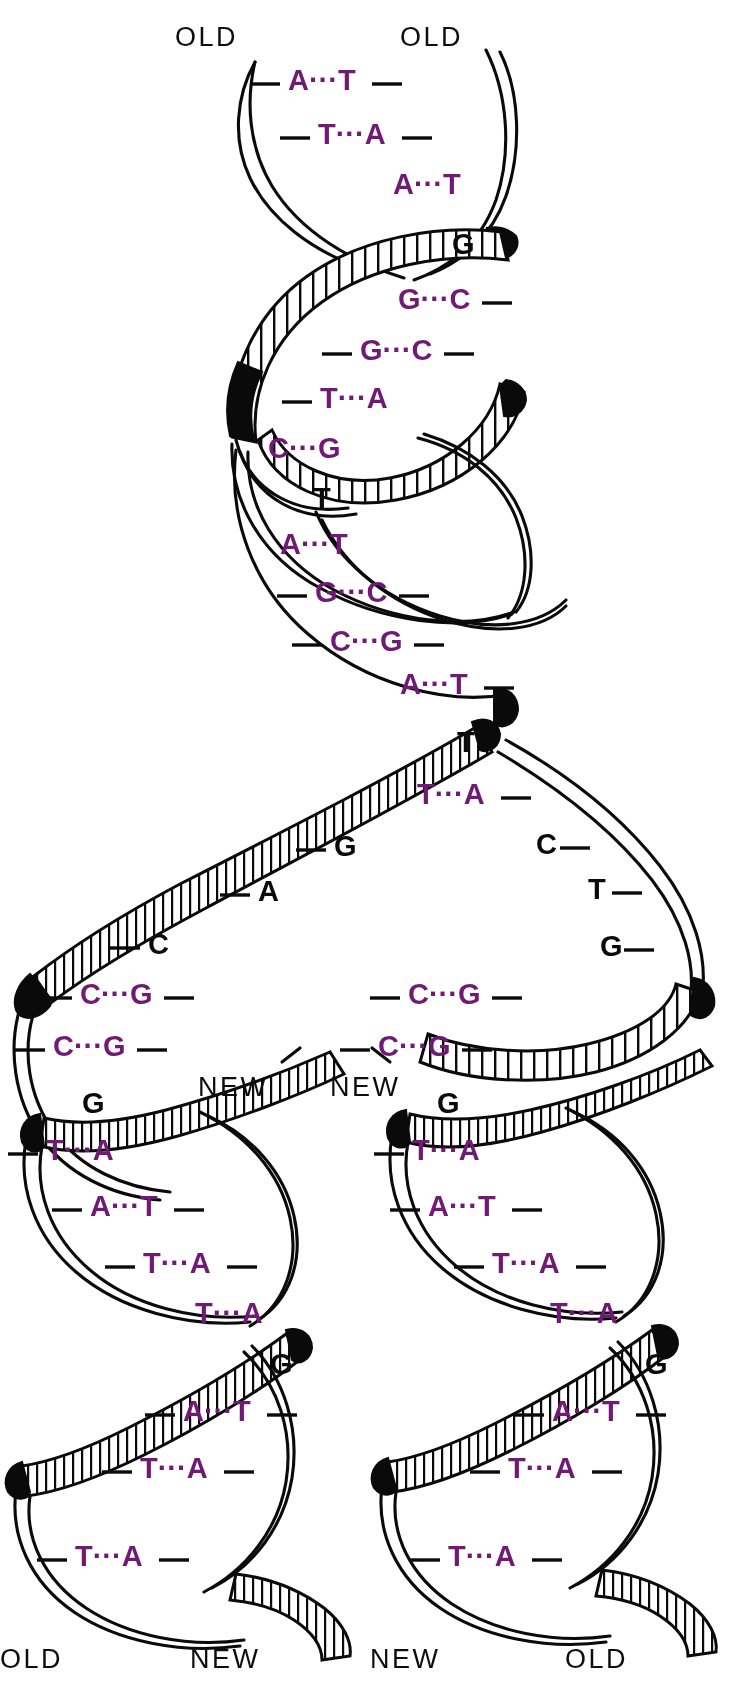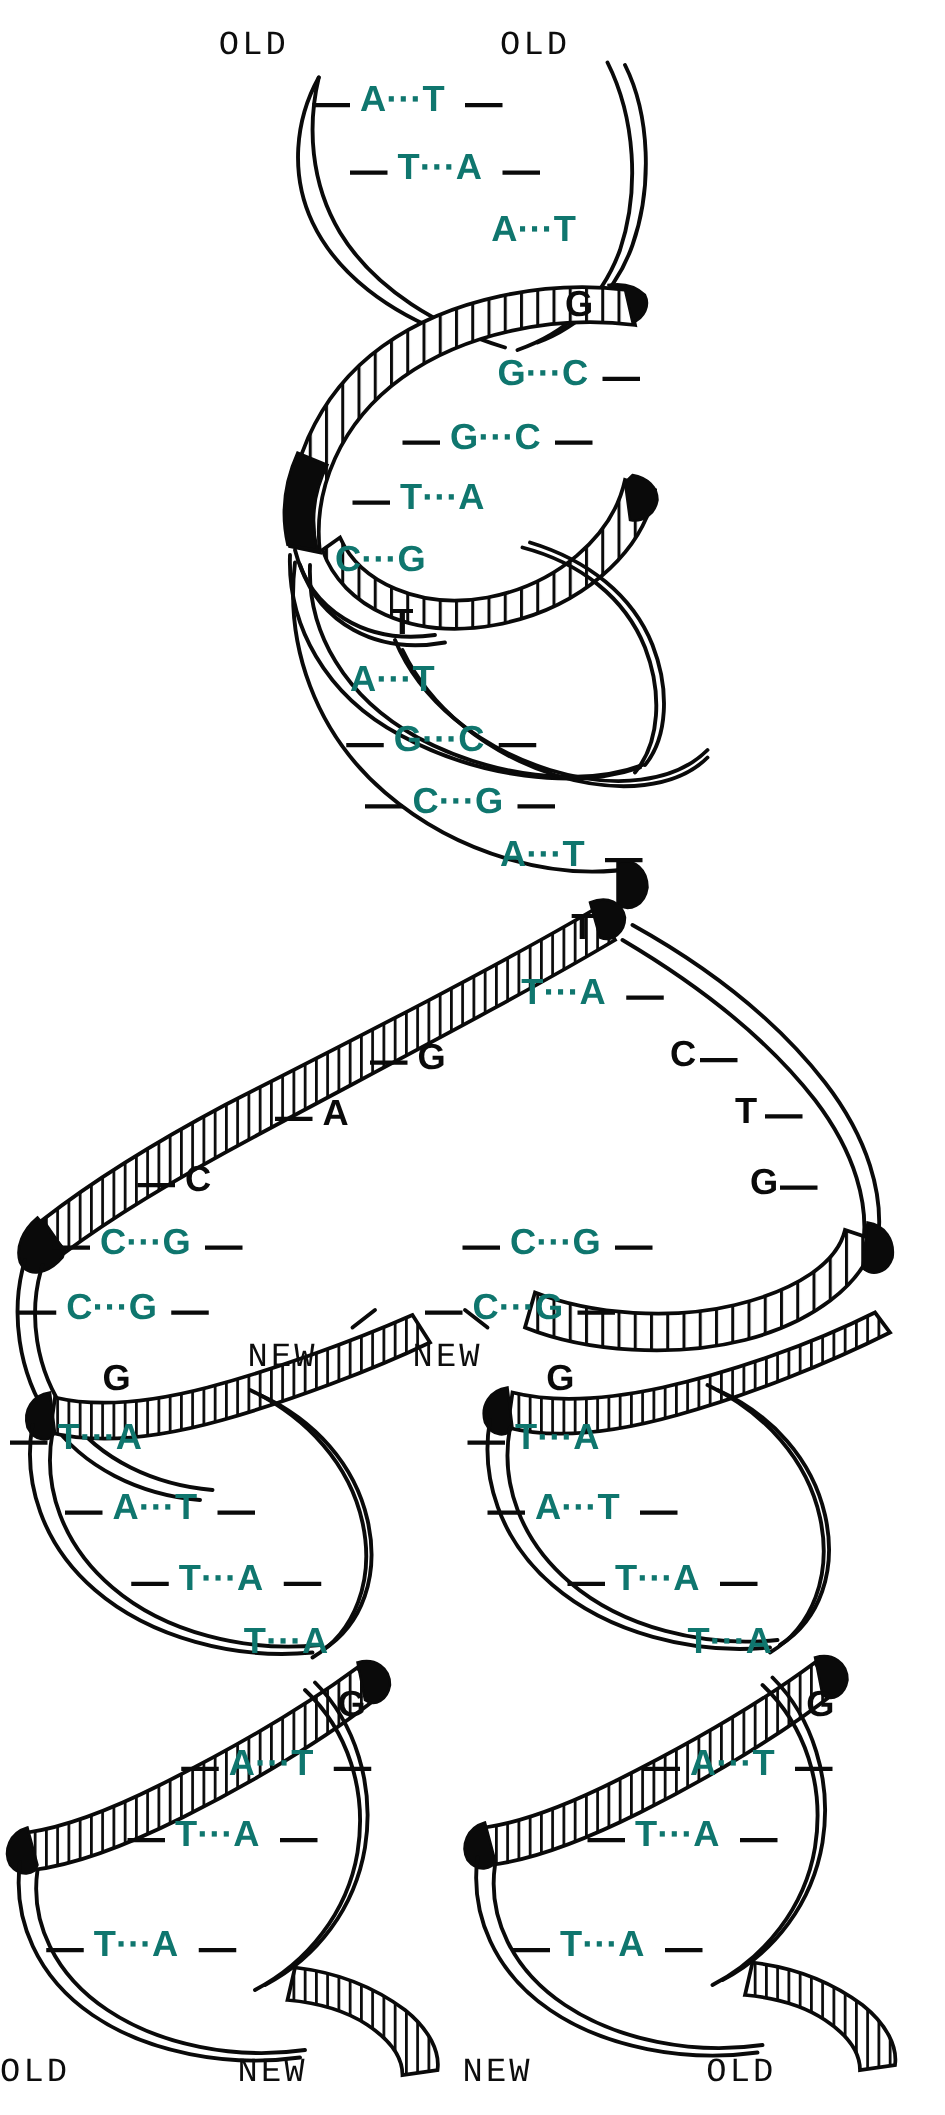--- a/index.html
+++ b/index.html
@@ -19,33 +19,33 @@
   }
   #svg-layer {
     position: absolute;
     left: 0;
     top: 0;
     width: 756px;
     height: 1692px;
   }
   .lbl {
     position: absolute;
-    font-family: Liberation Mono, monospace;
+    font-family: Liberation Sans, sans-serif;
     font-size: 27px;
     letter-spacing: 2.5px;
     color: #0d0d0d;
     white-space: nowrap;
     user-select: none;
   }
   .bp {
     position: absolute;
     font-family: "Liberation Sans", sans-serif;
     font-size: 29px;
     font-weight: 700;
-    color: #0f766e;
+    color: #701a75;
     white-space: nowrap;
     user-select: none;
     letter-spacing: 0px;
   }
   .base {
     position: absolute;
     font-family: "Liberation Sans", sans-serif;
     font-size: 29px;
     font-weight: 700;
     color: #0a0a0a;

